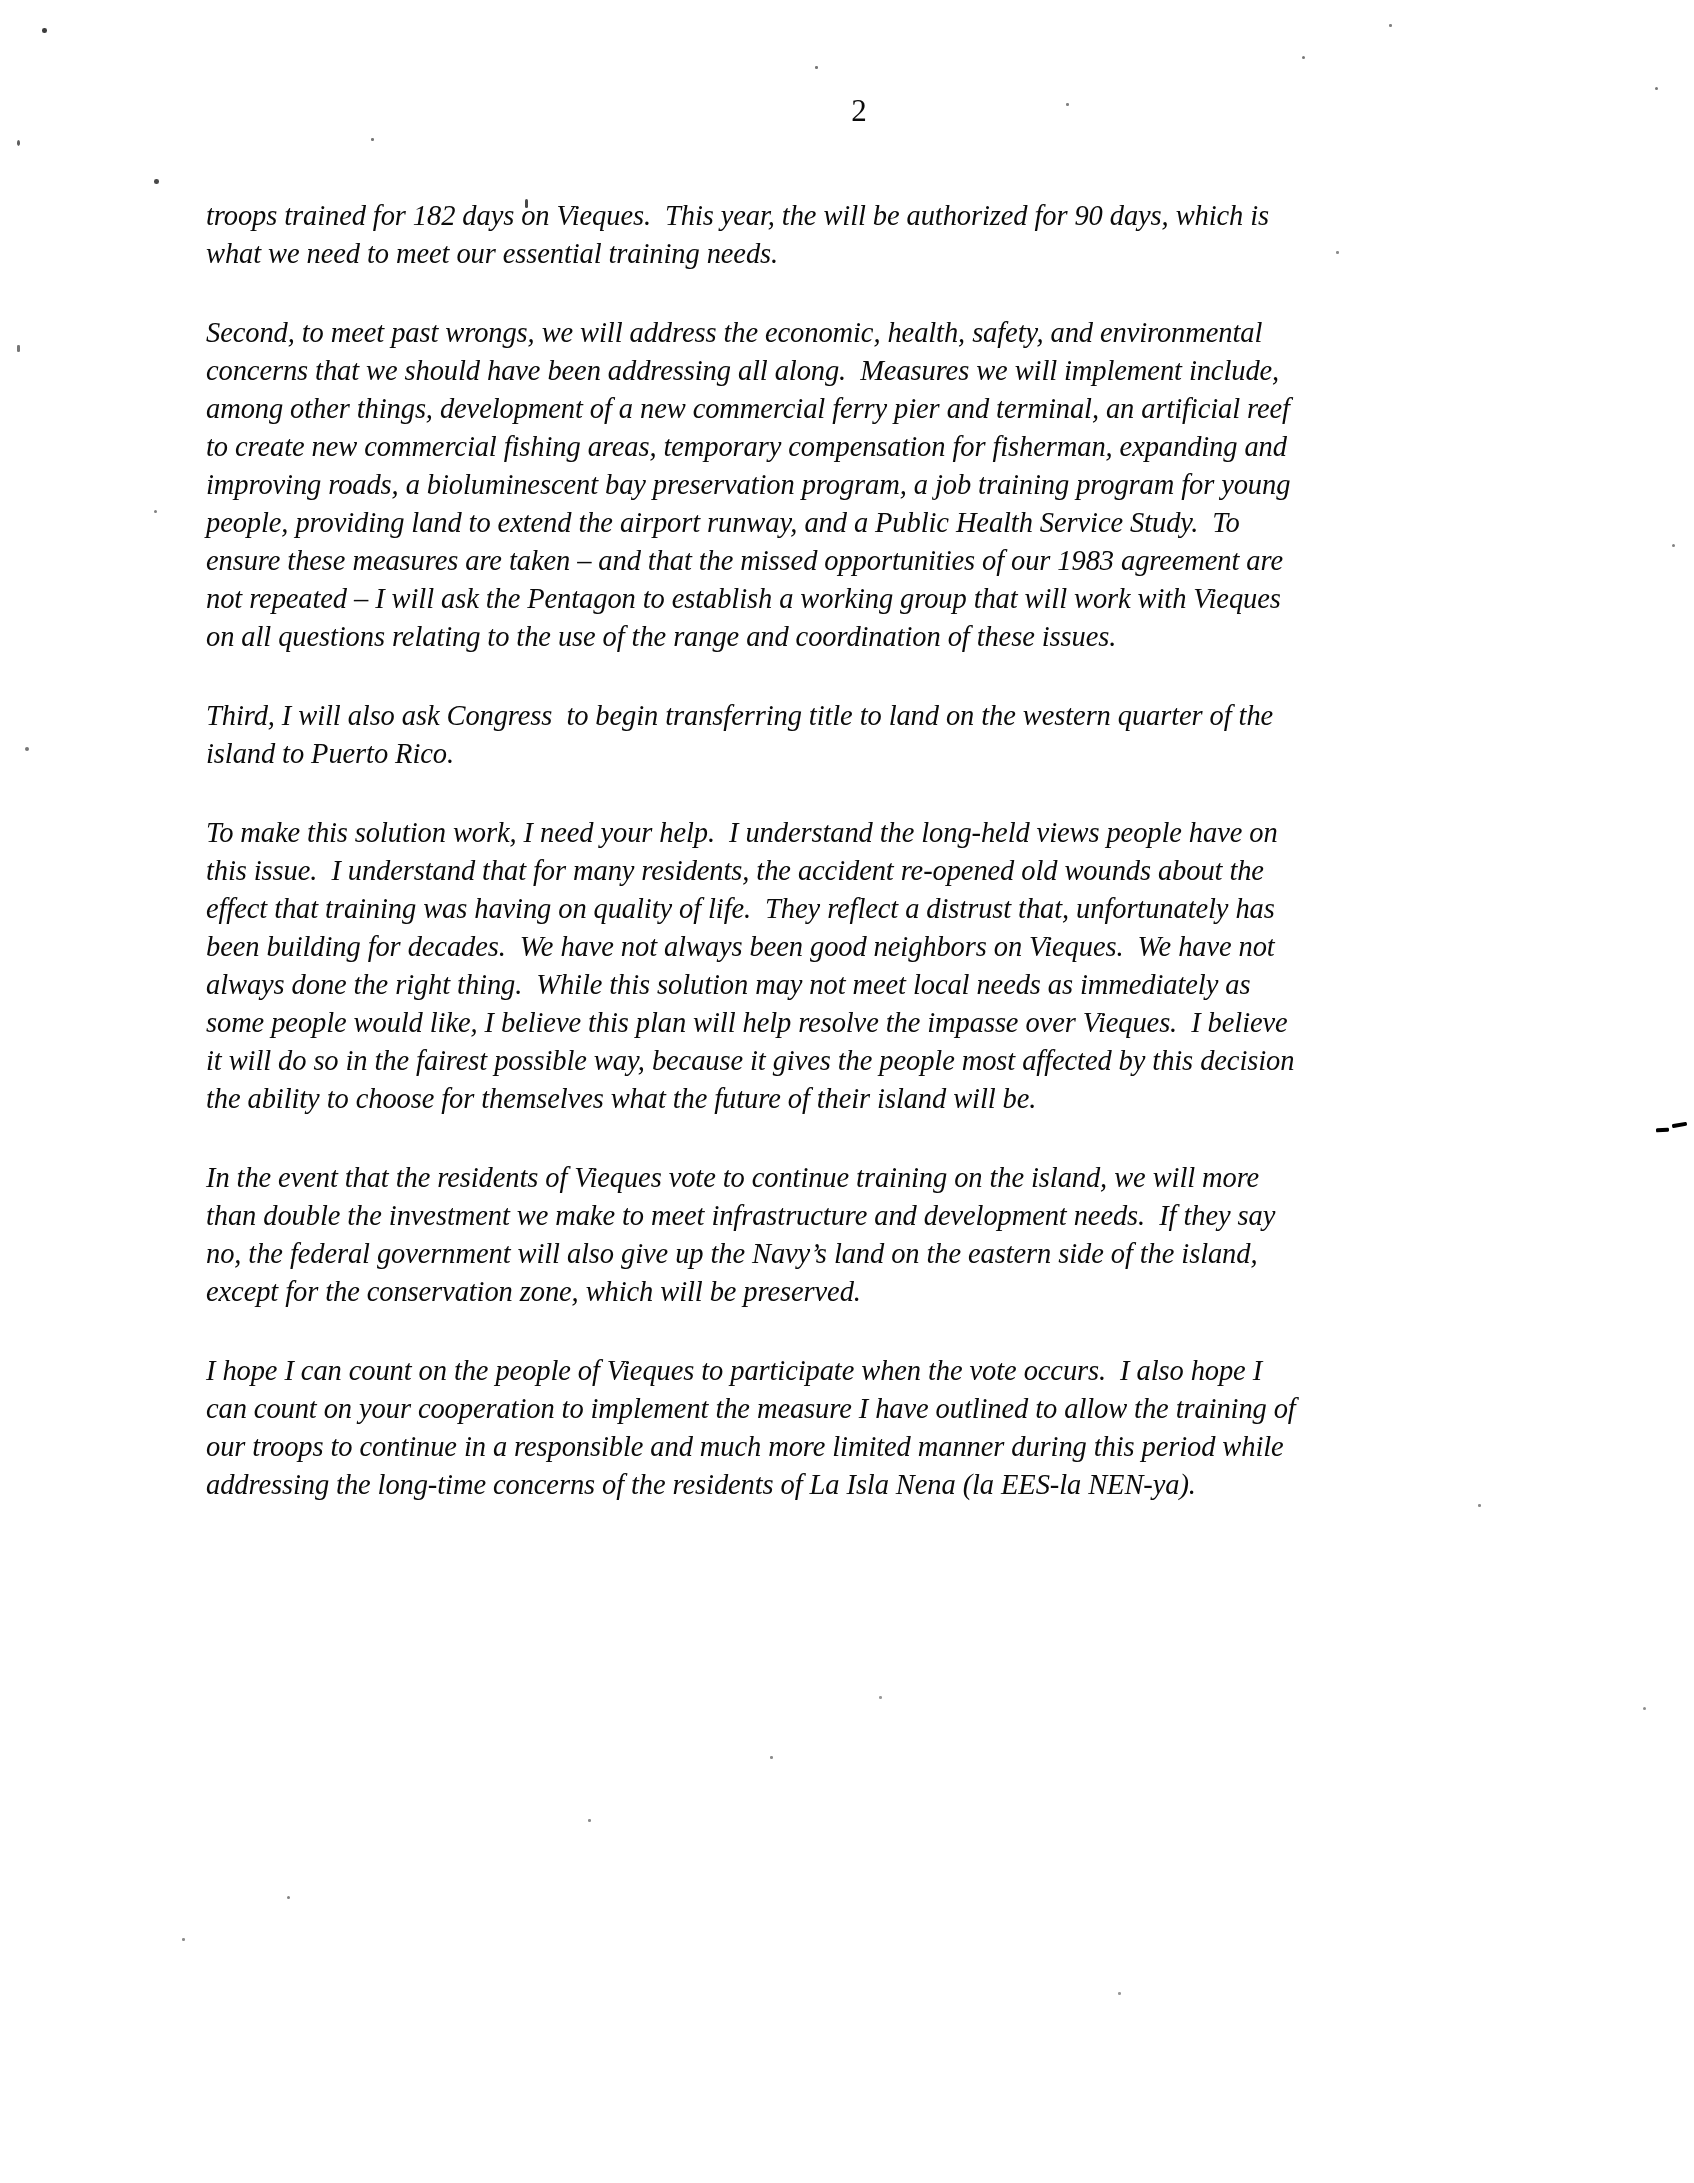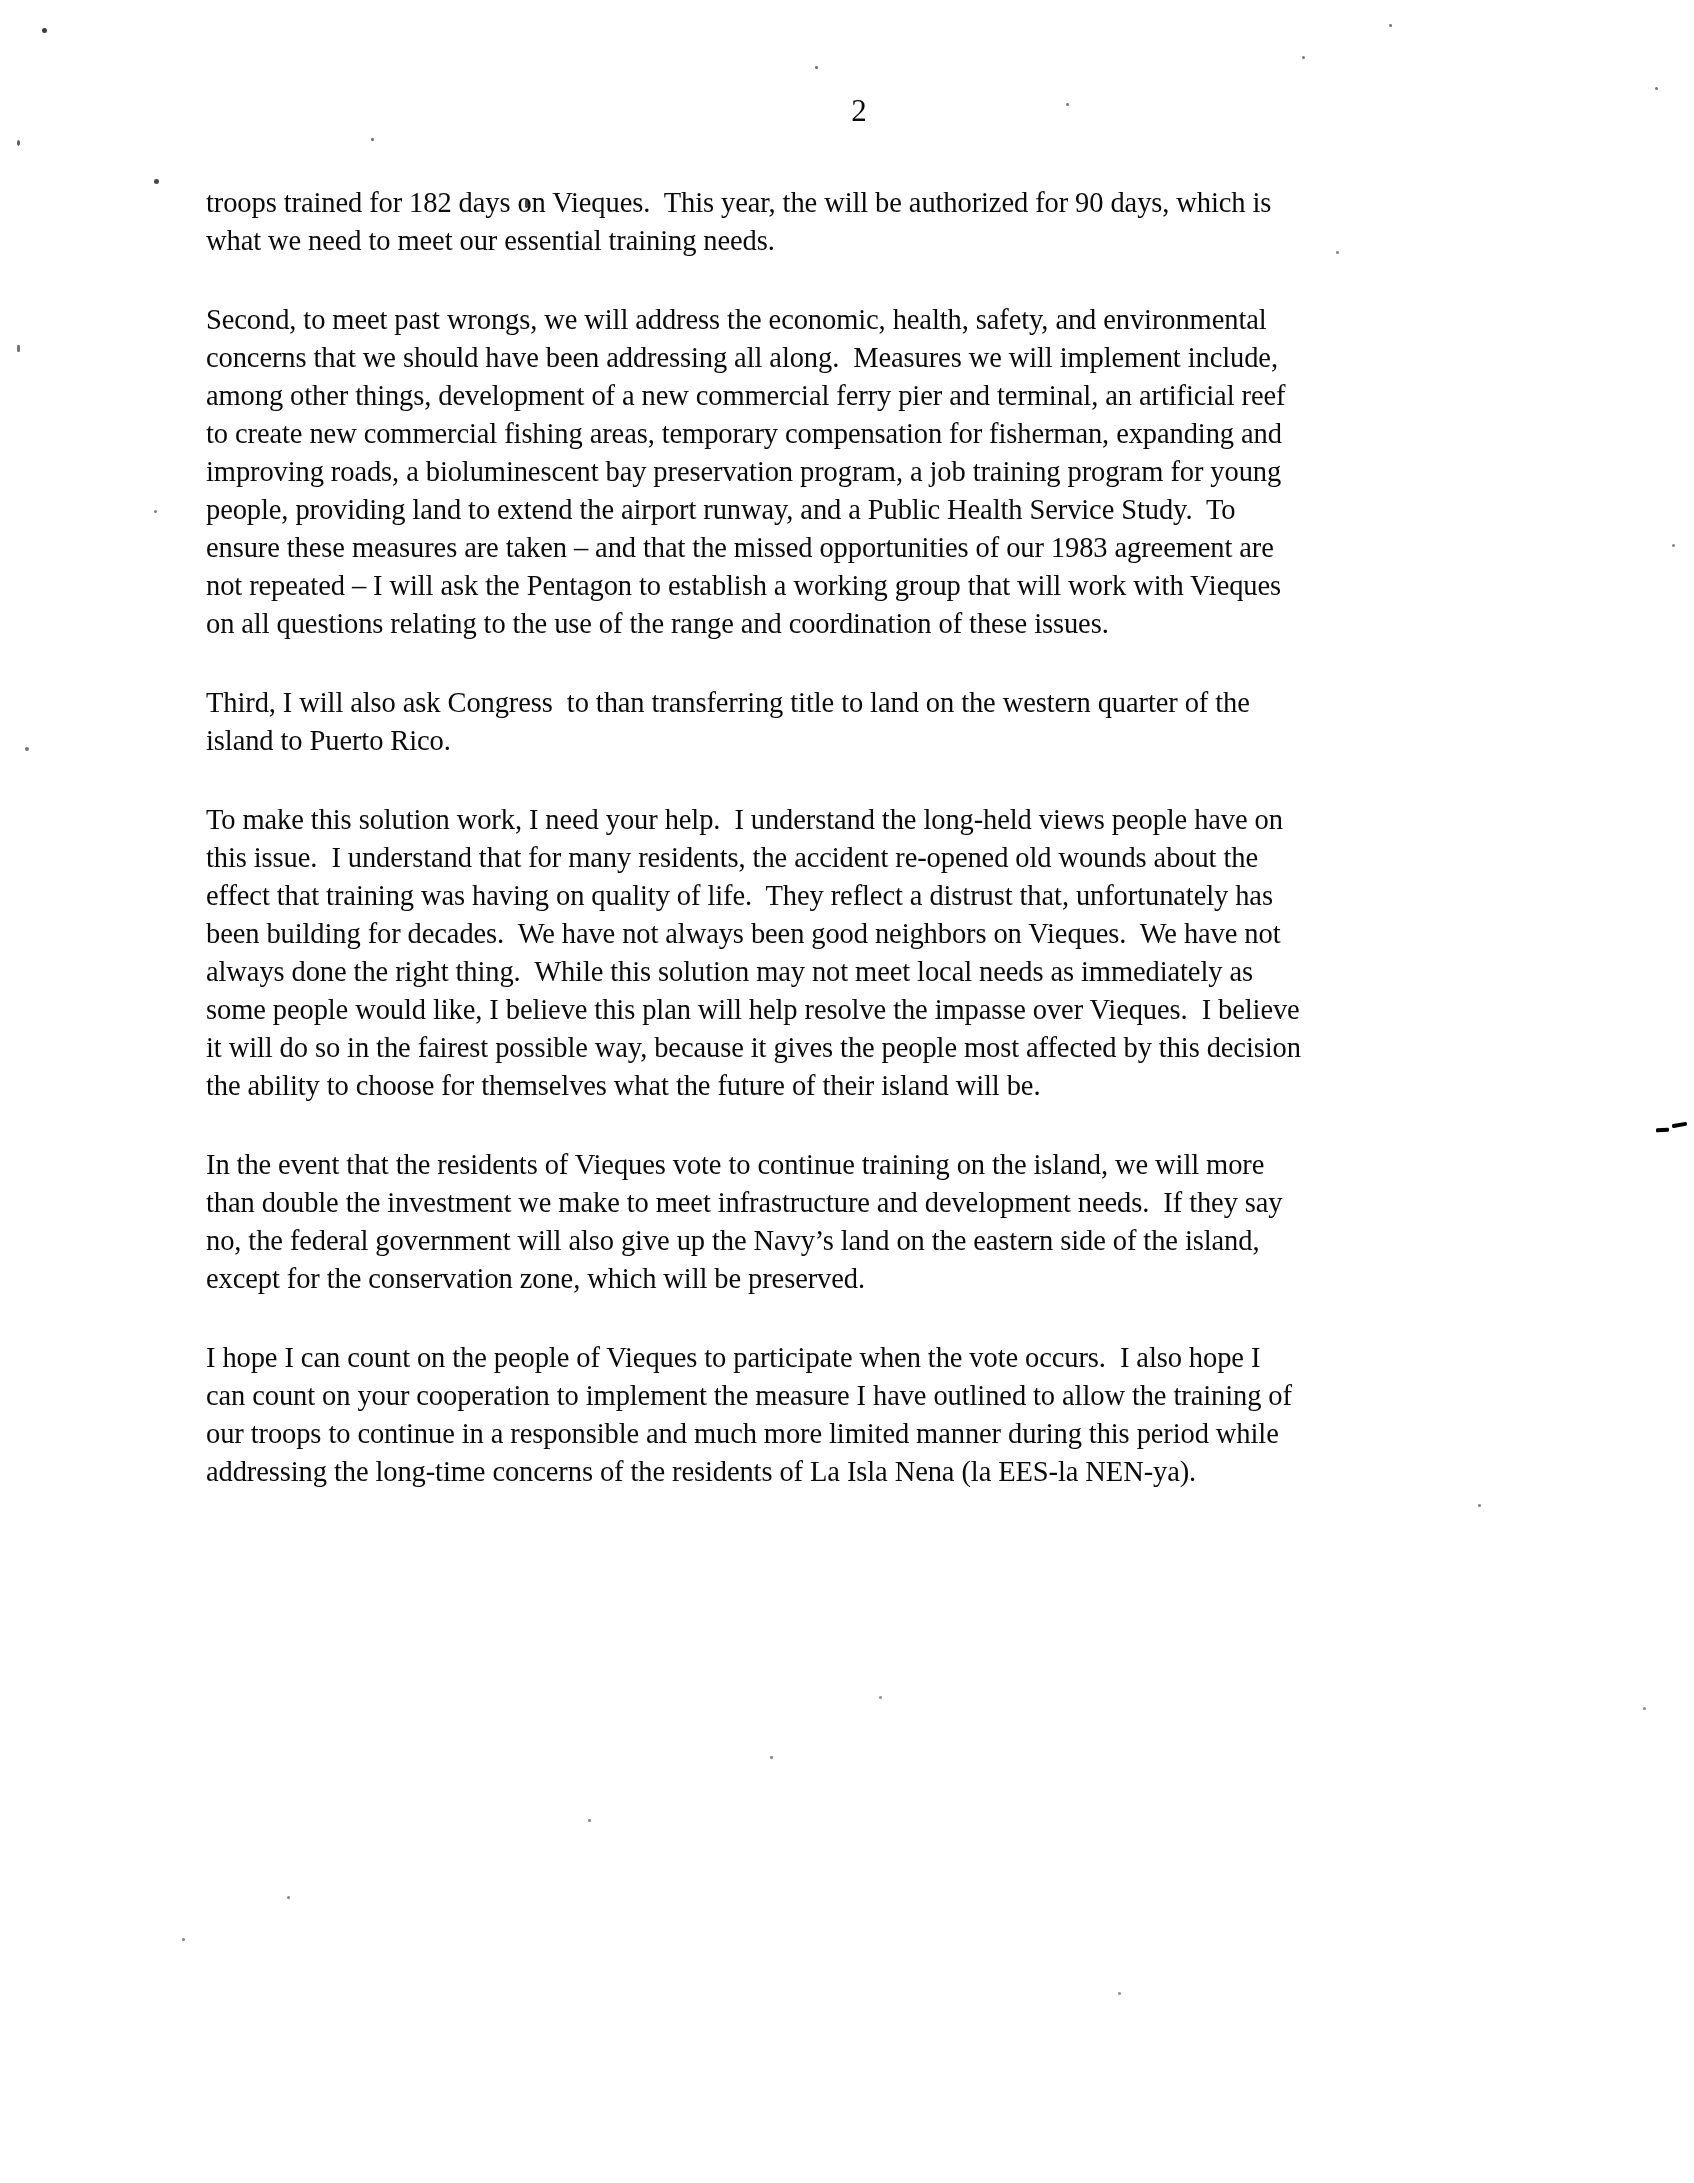--- a/index.html
+++ b/index.html
@@ -22,22 +22,23 @@
     left: 0;
     right: 0;
     text-align: center;
     font-size: 31px;
     transform: translateX(12px);
     color: #0b0b0b;
   }
   .doc {
     position: absolute;
     left: 206px;
-    top: 184px;
+    top: 197px;
     width: 1337px;
+    font-style: italic;
   }
   .doc p {
     margin: 0 0 41px 0;
     font-size: 28.5px;
     line-height: 38px;
     white-space: pre;
     letter-spacing: -0.1px;
     color: #0b0b0b;
   }
   
@@ -67,21 +68,21 @@
 what we need to meet our essential training needs.</p>
     <p>Second, to meet past wrongs, we will address the economic, health, safety, and environmental
 concerns that we should have been addressing all along.  Measures we will implement include,
 among other things, development of a new commercial ferry pier and terminal, an artificial reef
 to create new commercial fishing areas, temporary compensation for fisherman, expanding and
 improving roads, a bioluminescent bay preservation program, a job training program for young
 people, providing land to extend the airport runway, and a Public Health Service Study.  To
 ensure these measures are taken – and that the missed opportunities of our 1983 agreement are
 not repeated – I will ask the Pentagon to establish a working group that will work with Vieques
 on all questions relating to the use of the range and coordination of these issues.</p>
-    <p>Third, I will also ask Congress  to than transferring title to land on the western quarter of the
+    <p>Third, I will also ask Congress  to begin transferring title to land on the western quarter of the
 island to Puerto Rico.</p>
     <p>To make this solution work, I need your help.  I understand the long-held views people have on
 this issue.  I understand that for many residents, the accident re-opened old wounds about the
 effect that training was having on quality of life.  They reflect a distrust that, unfortunately has
 been building for decades.  We have not always been good neighbors on Vieques.  We have not
 always done the right thing.  While this solution may not meet local needs as immediately as
 some people would like, I believe this plan will help resolve the impasse over Vieques.  I believe
 it will do so in the fairest possible way, because it gives the people most affected by this decision
 the ability to choose for themselves what the future of their island will be.</p>
     <p>In the event that the residents of Vieques vote to continue training on the island, we will more

